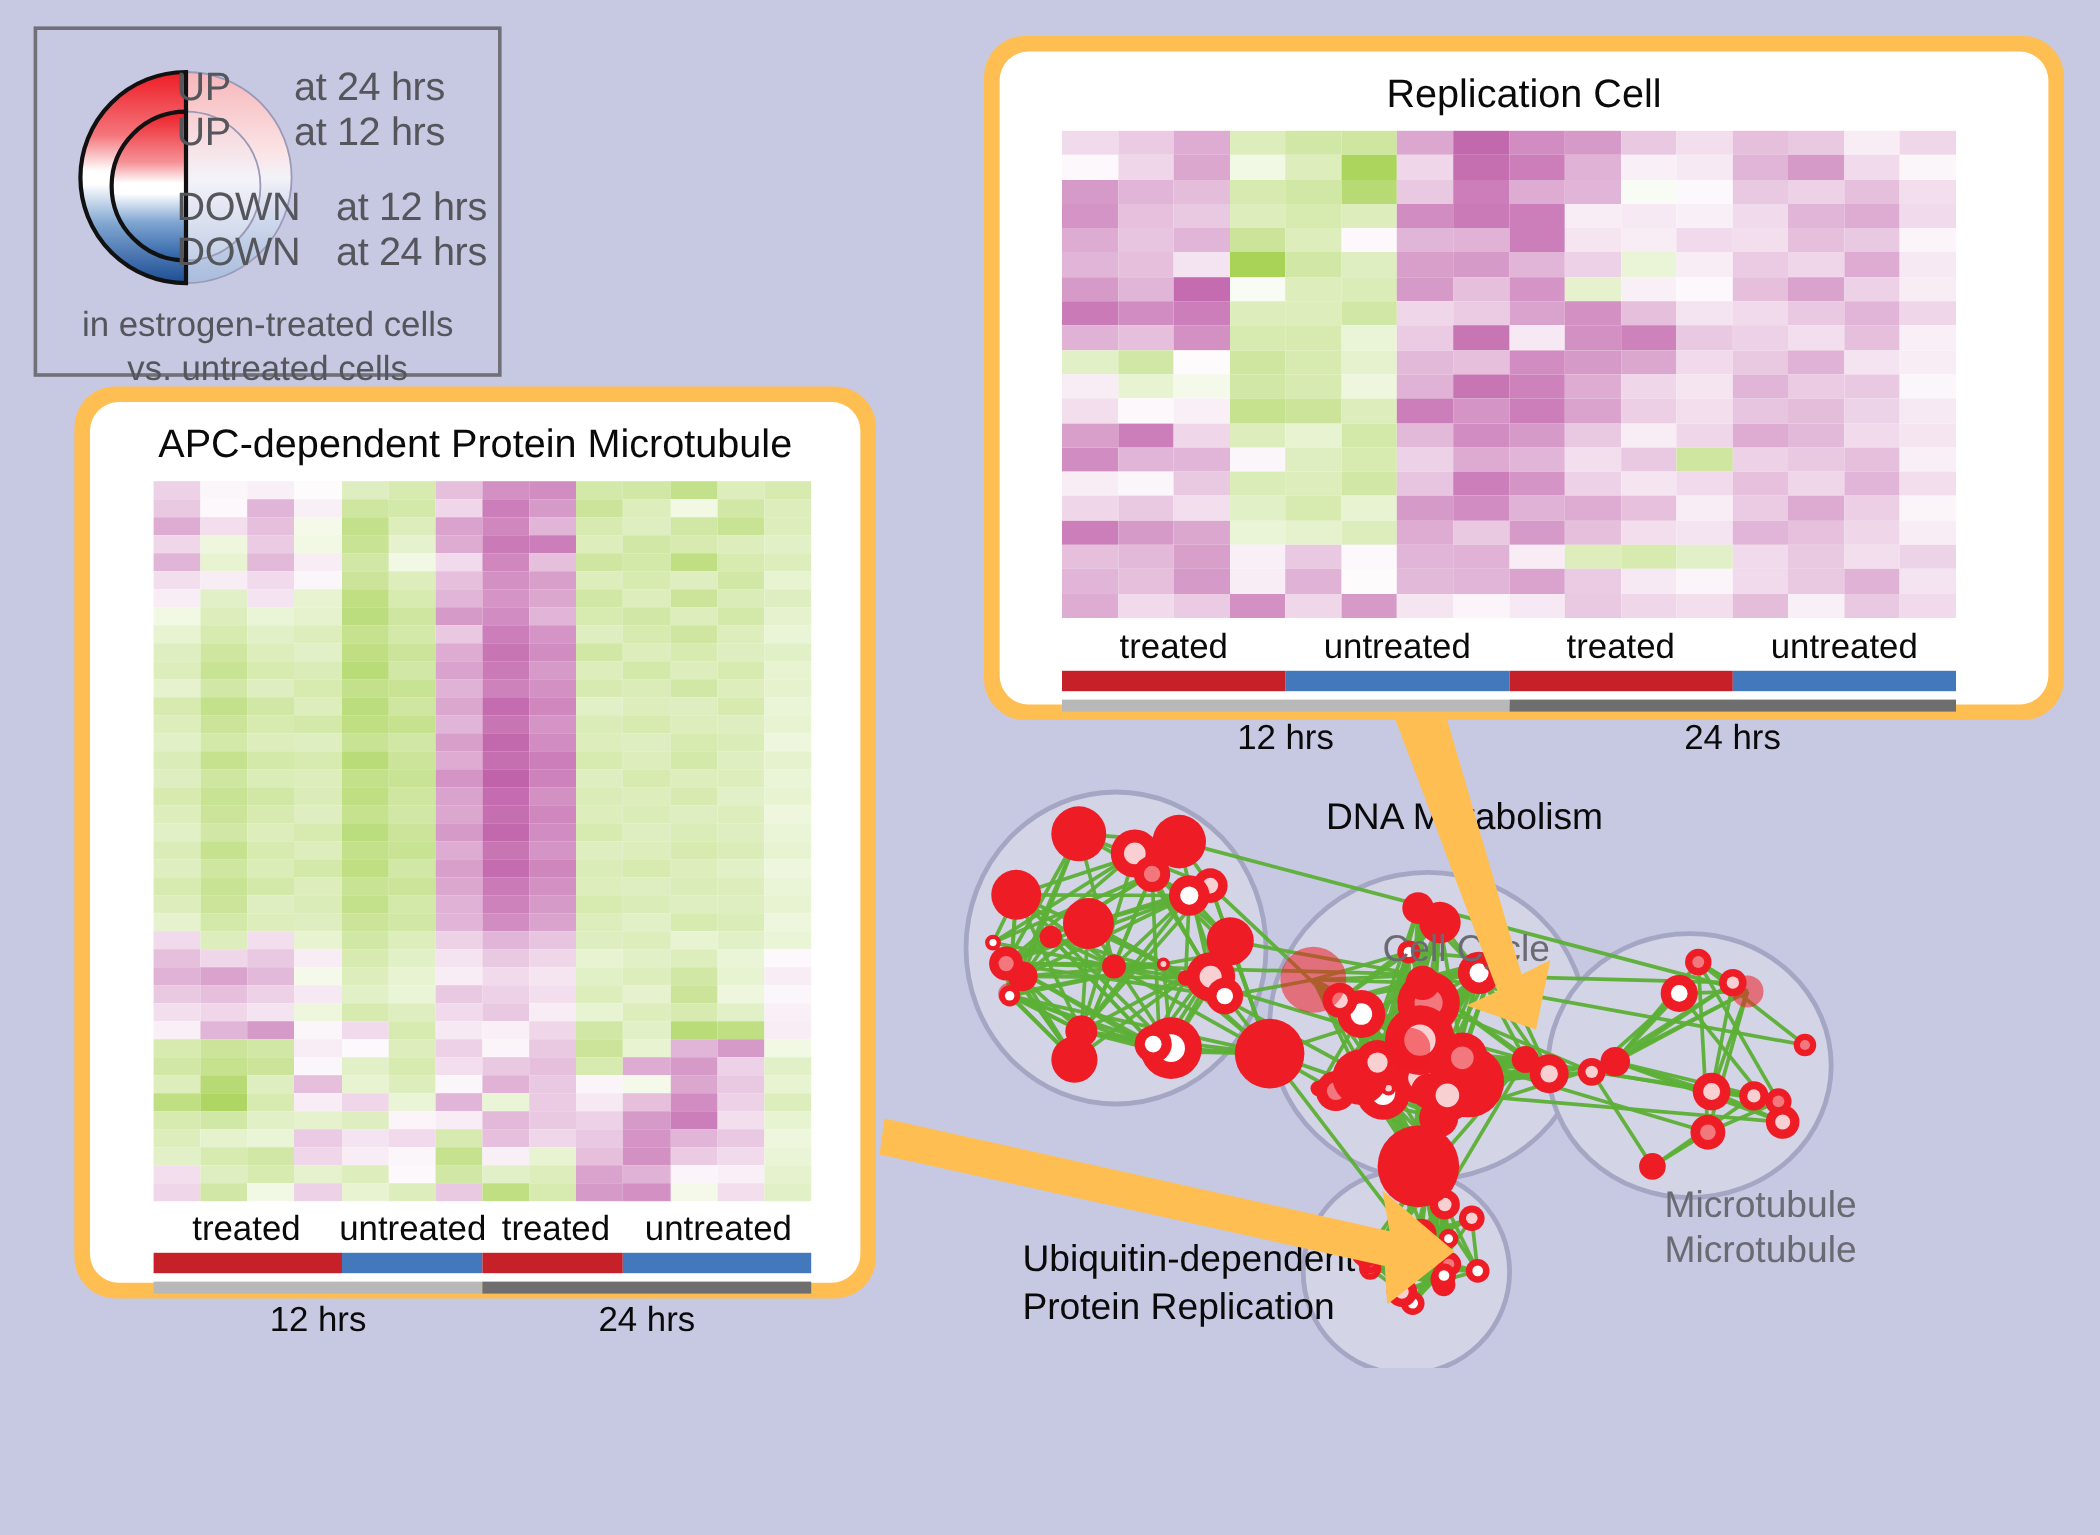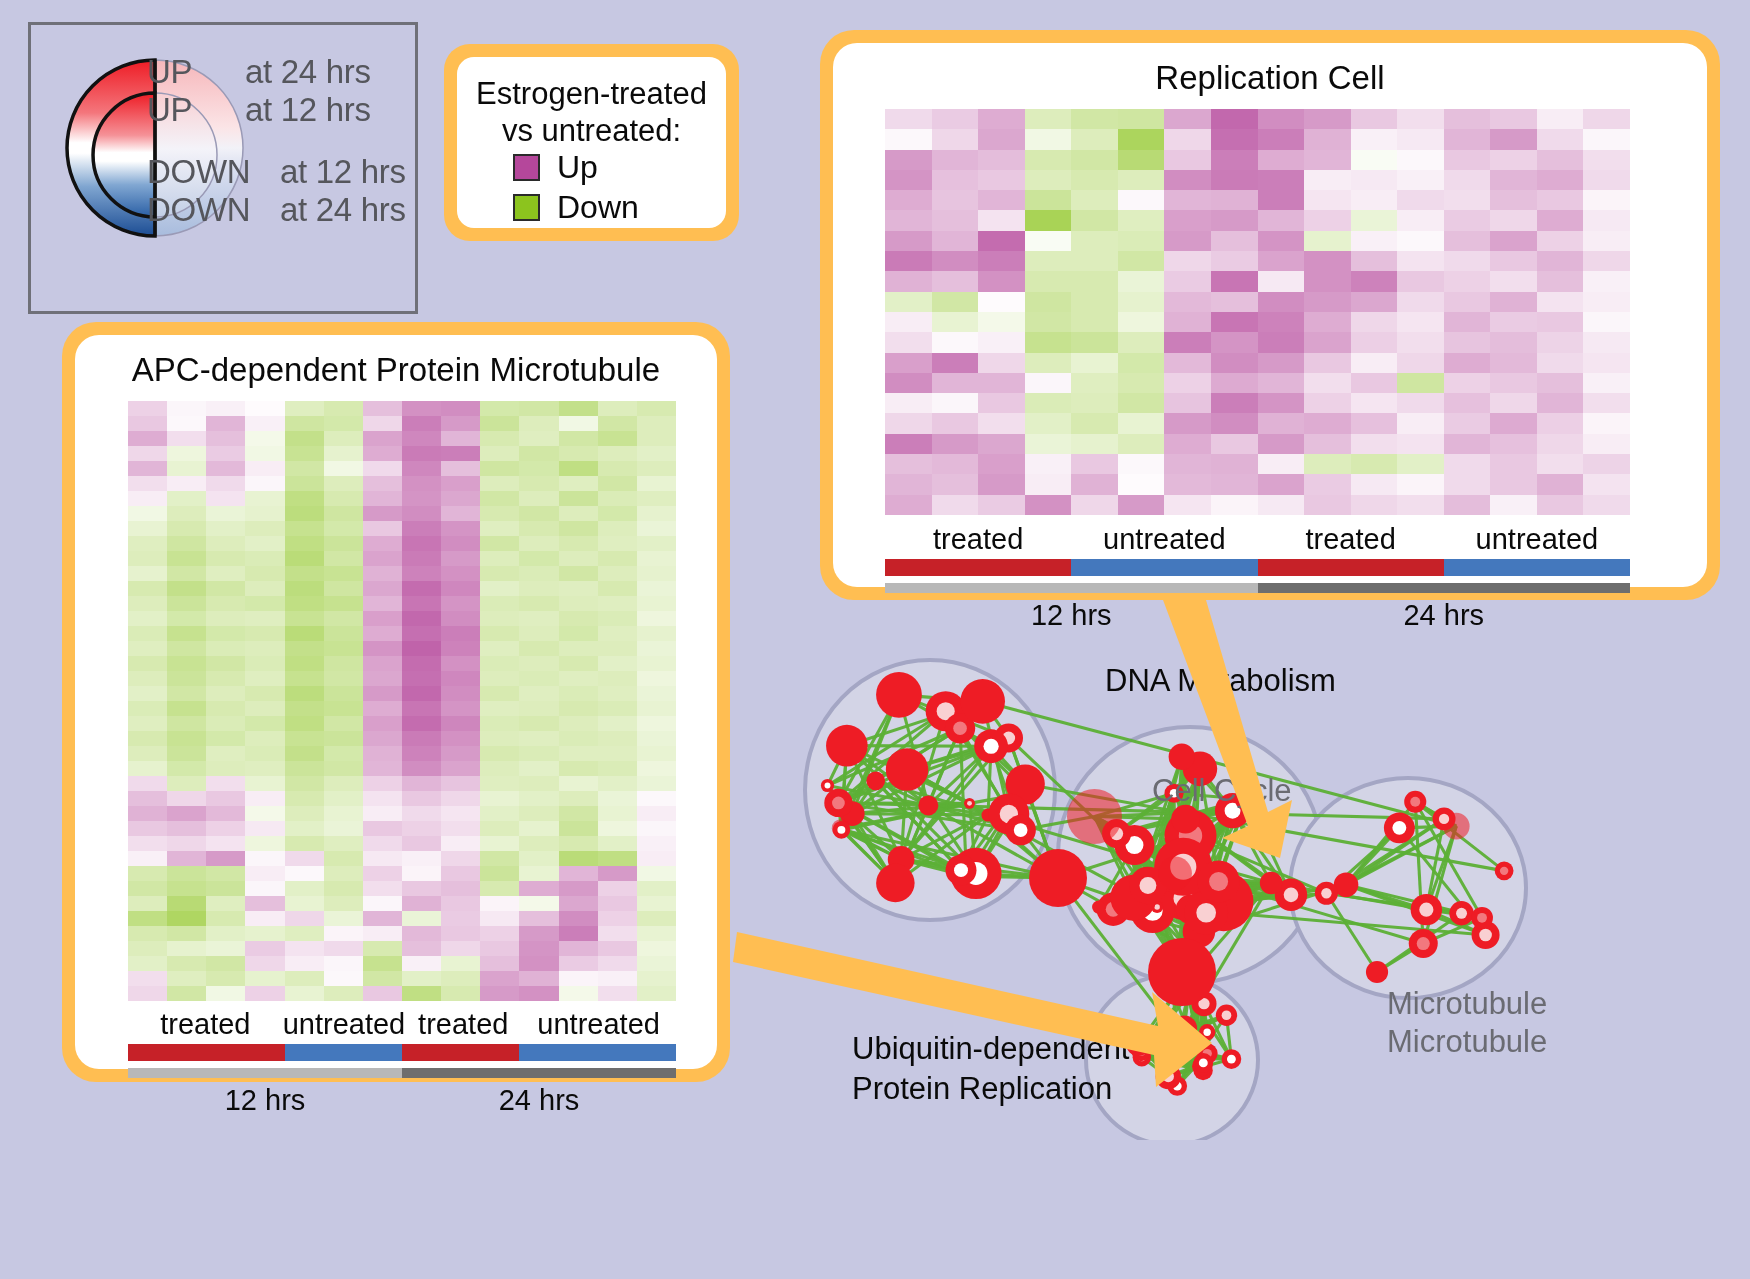--- a/index.html
+++ b/index.html
@@ -129,39 +129,25 @@
     <span class="key-label" style="left:116px; top:28px;">UP</span>
     <span class="key-label" style="left:214px; top:28px;">at 24 hrs</span>
     <span class="key-label" style="left:116px; top:66px;">UP</span>
     <span class="key-label" style="left:214px; top:66px;">at 12 hrs</span>
     <span class="key-label" style="left:116px; top:128px;">DOWN</span>
     <span class="key-label" style="left:249px; top:128px;">at 12 hrs</span>
     <span class="key-label" style="left:116px; top:166px;">DOWN</span>
     <span class="key-label" style="left:249px; top:166px;">at 24 hrs</span>
 
     <div class="key-foot">
+      <div>in estrogen-treated cells</div>
+      <div>vs. untreated cells</div>
     </div>
   </div>
 
-  <div class="opanel" id="legendPanel">
-    <div class="opanel-inner">
-      <div class="leg-head">
-        <div>Estrogen-treated</div>
-        <div>vs untreated:</div>
-      </div>
-      <div class="leg-row" style="top:92px;">
-        <span class="leg-sw" id="swUp" style="background: rgb(181, 71, 155);"></span>
-        <span class="leg-txt">Up</span>
-      </div>
-      <div class="leg-row" style="top:132px;">
-        <span class="leg-sw" id="swDown" style="background: rgb(140, 196, 30);"></span>
-        <span class="leg-txt">Down</span>
-      </div>
-    </div>
-  </div>
 
   <div class="opanel" id="rfPanel">
     <div class="opanel-inner">
       <div class="panel-title">Replication Cell</div>
       <div class="hm-wrap" id="rfHeat" style="left:52px; top:66px; width:745px; height:406px;">
         <div class="hm" id="rfGrid" style="grid-template-columns: repeat(16, 1fr); grid-template-rows: repeat(20, 1fr);">
             <div class="hm-cell" style="background: rgb(240, 218, 235);"></div>
             <div class="hm-cell" style="background: rgb(234, 203, 227);"></div>
             <div class="hm-cell" style="background: rgb(222, 172, 210);"></div>
             <div class="hm-cell" style="background: rgb(221, 237, 188);"></div>

